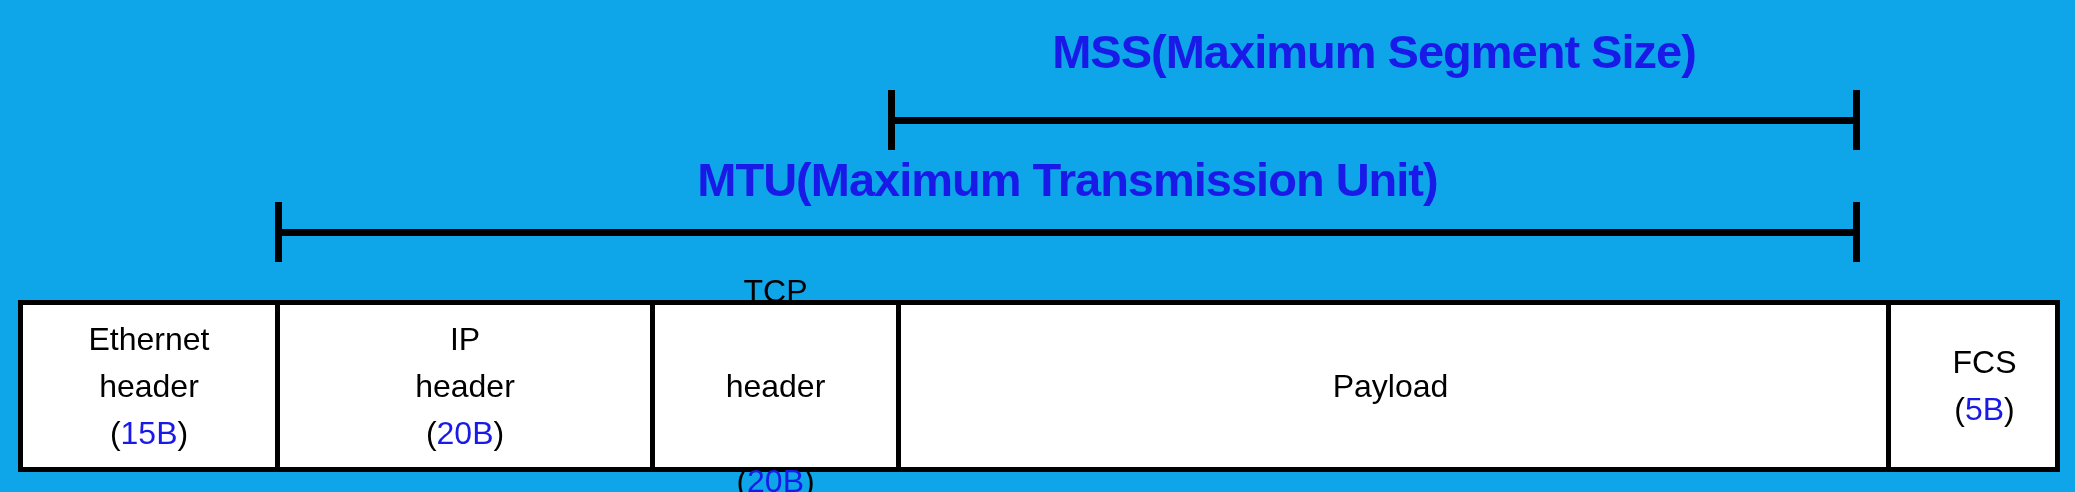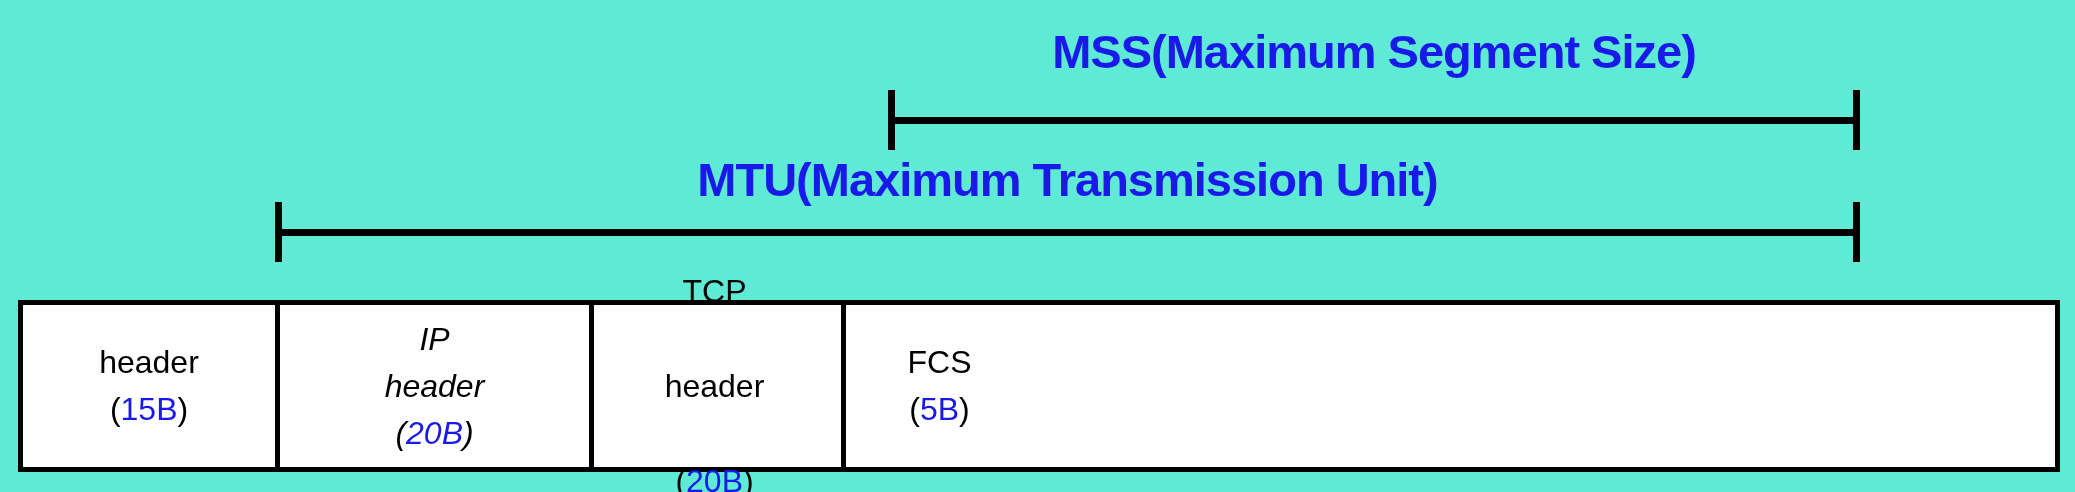--- a/index.html
+++ b/index.html
@@ -5,21 +5,21 @@
   html, body {
     margin: 0;
     padding: 0;
     background: #ffffff;
     font-family: "Liberation Sans", sans-serif;
   }
   .canvas {
     position: relative;
     width: 2075px;
     height: 492px;
-    background: #5eead4;
+    background: #0ea5e9;
     overflow: hidden;
   }
 
   
   .span-label {
     position: absolute;
     text-align: center;
     font-weight: bold;
     font-size: 47px;
     letter-spacing: -1px;
@@ -73,21 +73,21 @@
     justify-content: center;
     font-size: 32px;
     line-height: 47px;
     color: #000000;
     text-align: center;
     box-sizing: border-box;
     flex: 0 0 auto;
   }
   .cell + .cell { border-left: 5px solid #000000; }
   .cell-ethernet { width: 252px; }
-  .cell-ip       { width: 314px; font-style: italic; }
+  .cell-ip       { width: 375px; }
   .cell-tcp      { width: 246px; gap: 48px; }
   .cell-payload  { width: 984px; }
   .cell-fcs      { width: 192px; margin-left: 6px; }
   .size-value { color: #1A1AE8; }
   .paren { color: #000000; }
 </style>
 </head>
 <body>
 
 <div class="canvas">
@@ -104,36 +104,40 @@
 
   <div class="bracket mtu-bracket">
     <div class="tick left"></div>
     <div class="hline"></div>
     <div class="tick right"></div>
   </div>
 
   <div class="frame">
 
     <div class="cell cell-ethernet">
+      <div>Ethernet</div>
       <div>header</div>
       <div><span class="paren">(</span><span class="size-value">15B</span><span class="paren">)</span></div>
     </div>
 
     <div class="cell cell-ip">
       <div>IP</div>
       <div>header</div>
       <div><span class="paren">(</span><span class="size-value">20B</span><span class="paren">)</span></div>
     </div>
 
     <div class="cell cell-tcp">
       <div>TCP</div>
       <div>header</div>
       <div><span class="paren">(</span><span class="size-value">20B</span><span class="paren">)</span></div>
     </div>
 
+    <div class="cell cell-payload">
+      <div>Payload</div>
+    </div>
 
     <div class="cell cell-fcs">
       <div>FCS</div>
       <div><span class="paren">(</span><span class="size-value">5B</span><span class="paren">)</span></div>
     </div>
 
   </div>
 </div>
 
 </body></html>

